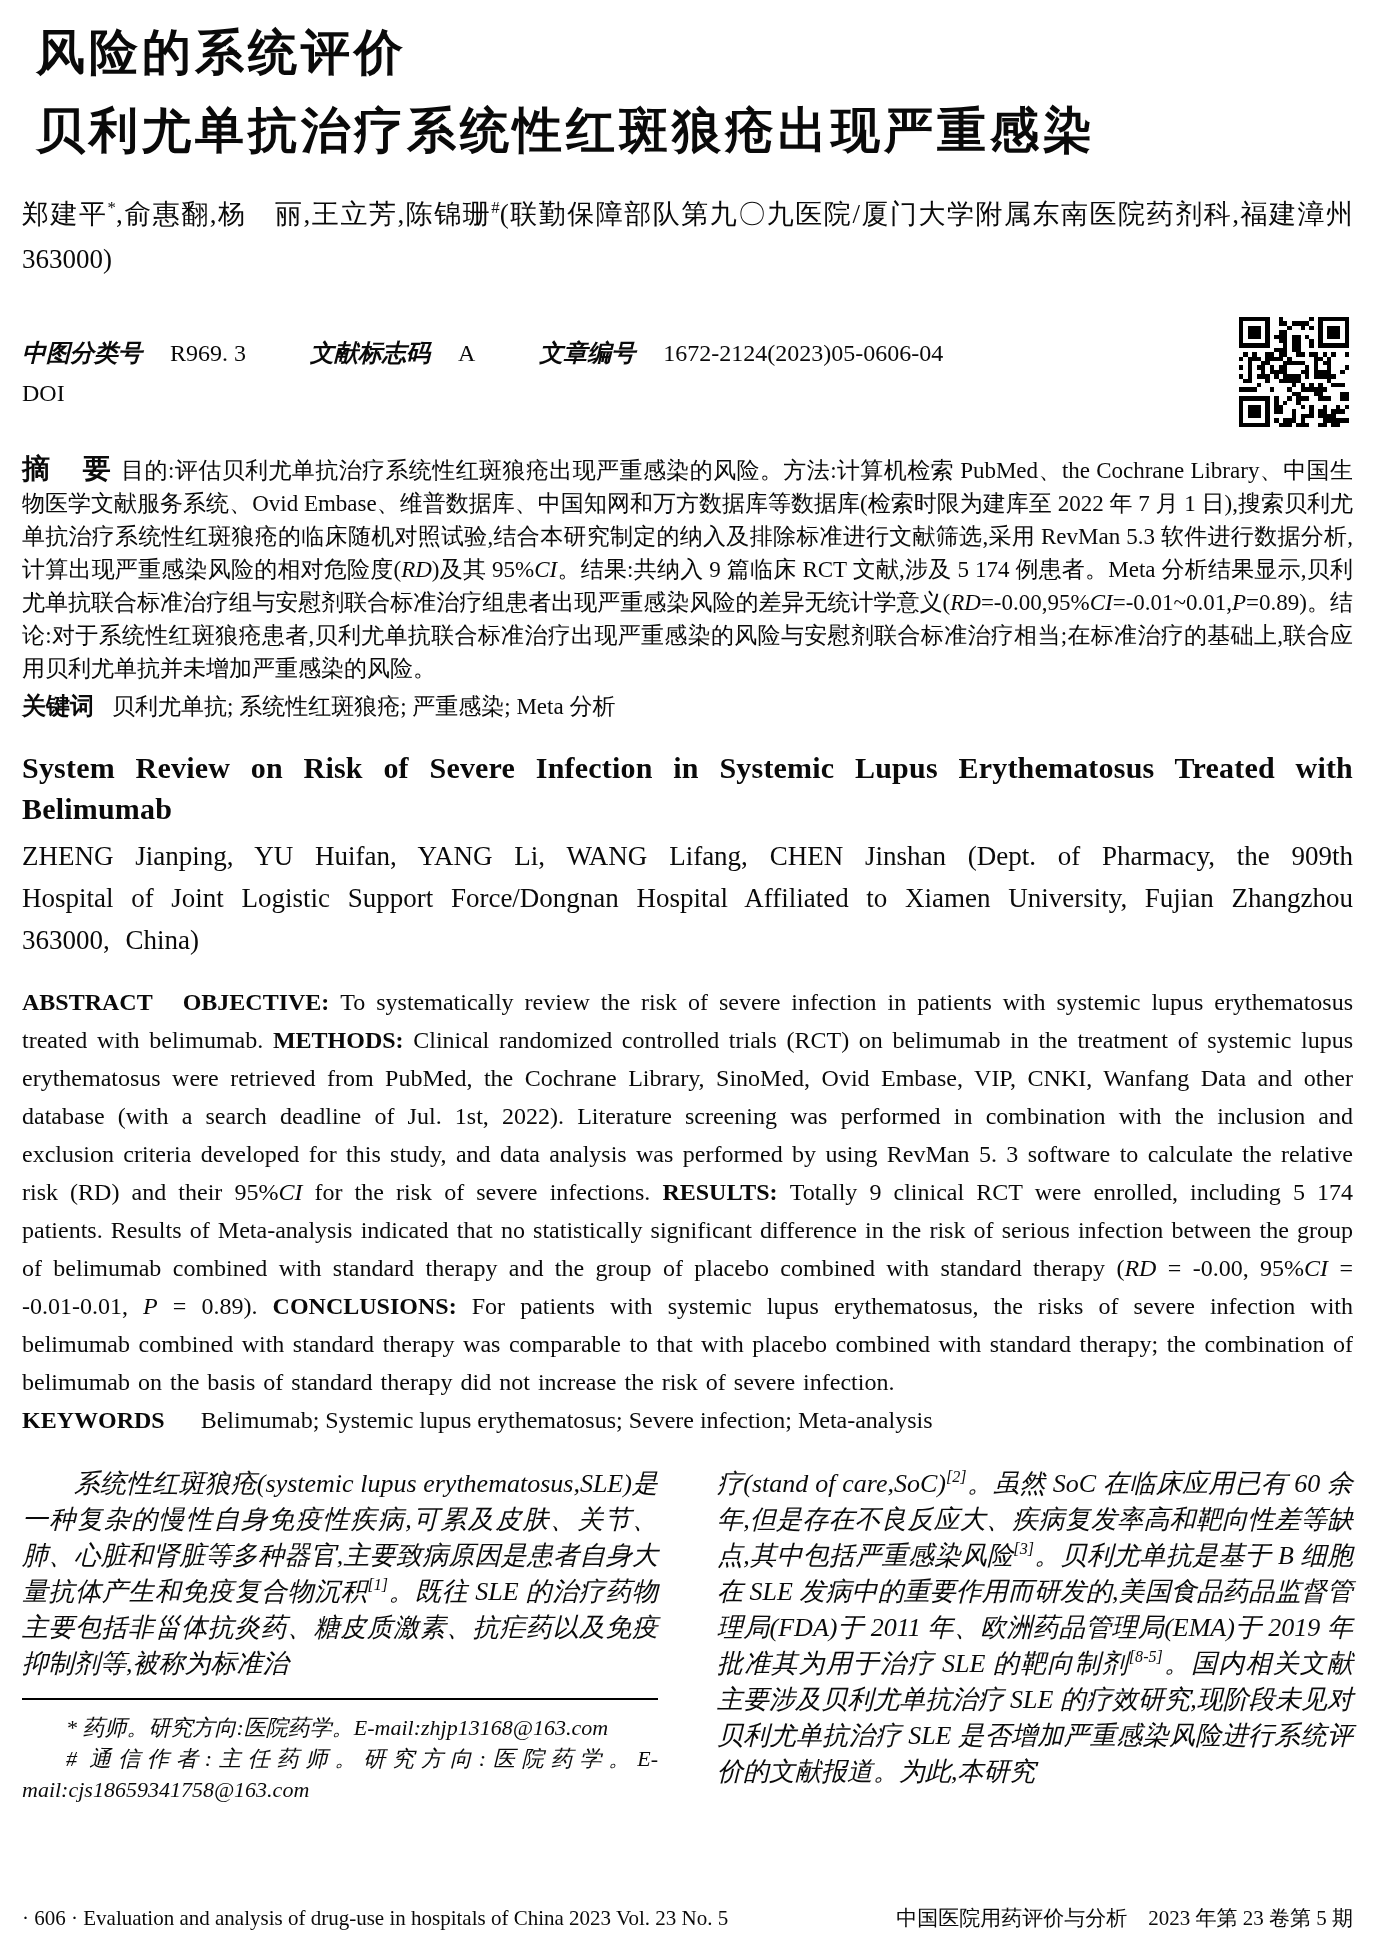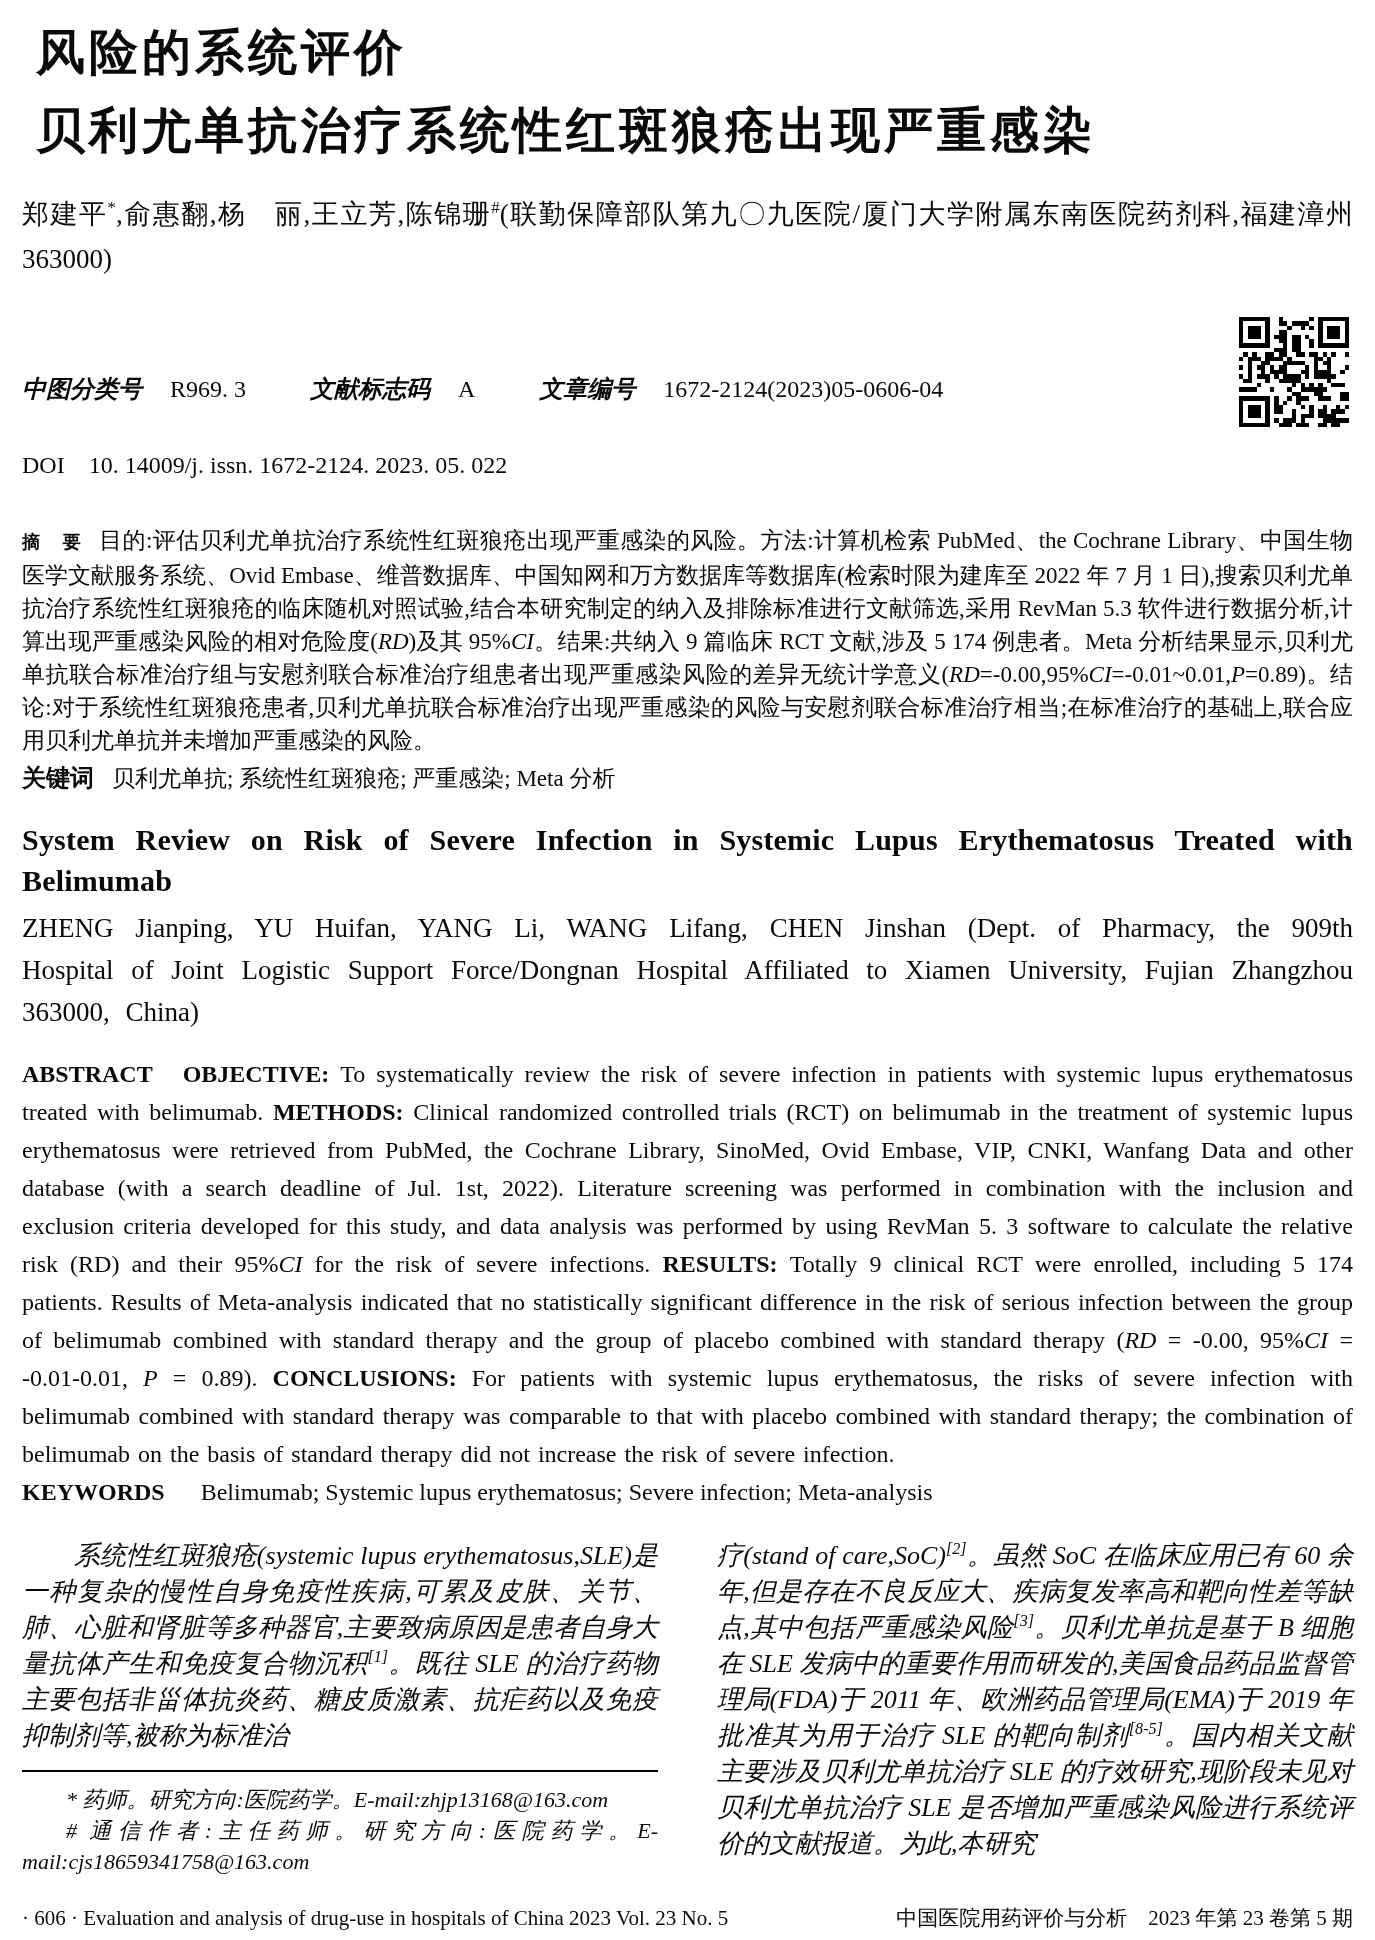--- a/index.html
+++ b/index.html
@@ -20,27 +20,27 @@
   }
   .title-zh .tline{display:block;}
   
   .authors-zh{margin:22px 0 0 0;font-size:27px;line-height:45px;text-align:justify;}
   
   .meta-row{margin:56px 0 0 0;font-size:24px;line-height:30px;display:flex;align-items:baseline;}
   .doi-row{margin-top:10px;}
   .lbl{font-family:"Liberation Sans","DejaVu Sans",sans-serif;font-weight:bold;}
   .meta-row .lbl{margin-right:28px;font-style:italic;}
   .meta-row .val{margin-right:64px;}
-  .meta-row .val:last-child{margin-right:0;margin-top:36px;}
+  .meta-row .val:last-child{margin-right:0;}
   .doi-row .doi-label{margin-right:24px;}
   
   .qr{position:absolute;top:303px;right:26px;width:110px;height:110px;}
   
   .abstract-zh{margin:44px 0 0 0;font-size:23px;line-height:33px;text-align:justify;}
-  .abs-lbl{font-size:18px;margin-right:16px;letter-spacing:2px;}
+  .abs-lbl{font-size:28px;margin-right:8px;letter-spacing:2px;}
   .keywords-zh{margin:4px 0 0 0;font-size:23px;line-height:33px;}
   .keywords-zh .lbl{font-size:24px;margin-right:18px;}
   
   .title-en{
     margin:24px 0 0 0;font-size:30px;line-height:41px;font-weight:bold;
     text-align:justify;letter-spacing:0.2px;
   }
   .authors-en{margin:6px 0 0 0;font-size:27px;line-height:42px;text-align:justify;word-spacing:9px;}
   .abstract-en{margin:22px 0 0 0;font-size:24px;line-height:38px;text-align:justify;word-spacing:2px;}
   .keywords-en{margin:0;font-size:24px;line-height:39px;}
@@ -291,21 +291,20 @@
     <span class="lbl">中图分类号</span>
     <span class="val">R969. 3</span>
     <span class="lbl">文献标志码</span>
     <span class="val">A</span>
     <span class="lbl">文章编号</span>
     <span class="val">1672-2124(2023)05-0606-04</span>
   </div>
 
   <div class="meta-row doi-row">
     <span class="val doi-label">DOI</span>
-    <span class="val">10. 14009/j. issn. 1672-2124. 2023. 05. 022</span>
   </div>
 
   <p class="abstract-zh"><span class="lbl abs-lbl">摘　要</span><span><span>目的:评估贝利尤单抗治疗系统性红斑狼疮出现严重感染的风险。方法:计算机检索 PubMed、the Cochrane Library、中国生物医学文献服务系统、Ovid Embase、维普数据库、中国知网和万方数据库等数据库(检索时限为建库至 2022 年 7 月 1 日),搜索贝利尤单抗治疗系统性红斑狼疮的临床随机对照试验,结合本研究制定的纳入及排除标准进行文献筛选,采用 RevMan 5.3 软件进行数据分析,计算出现严重感染风险的相对危险度(</span><span class="i">RD</span><span>)及其 95%</span><span class="i">CI</span><span>。结果:共纳入 9 篇临床 RCT 文献,涉及 5 174 例患者。Meta 分析结果显示,贝利尤单抗联合标准治疗组与安慰剂联合标准治疗组患者出现严重感染风险的差异无统计学意义(</span><span class="i">RD</span><span>=-0.00,95%</span><span class="i">CI</span><span>=-0.01~0.01,</span><span class="i">P</span><span>=0.89)。结论:对于系统性红斑狼疮患者,贝利尤单抗联合标准治疗出现严重感染的风险与安慰剂联合标准治疗相当;在标准治疗的基础上,联合应用贝利尤单抗并未增加严重感染的风险。</span></span></p>
 
   <p class="keywords-zh"><span class="lbl">关键词</span><span>贝利尤单抗; 系统性红斑狼疮; 严重感染; Meta 分析</span></p>
 
   <h2 class="title-en">System Review on Risk of Severe Infection in Systemic Lupus Erythematosus Treated with Belimumab</h2>
 
   <p class="authors-en">ZHENG Jianping, YU Huifan, YANG Li, WANG Lifang, CHEN Jinshan (Dept. of Pharmacy, the 909th Hospital of Joint Logistic Support Force/Dongnan Hospital Affiliated to Xiamen University, Fujian Zhangzhou 363000, China)</p>
 

